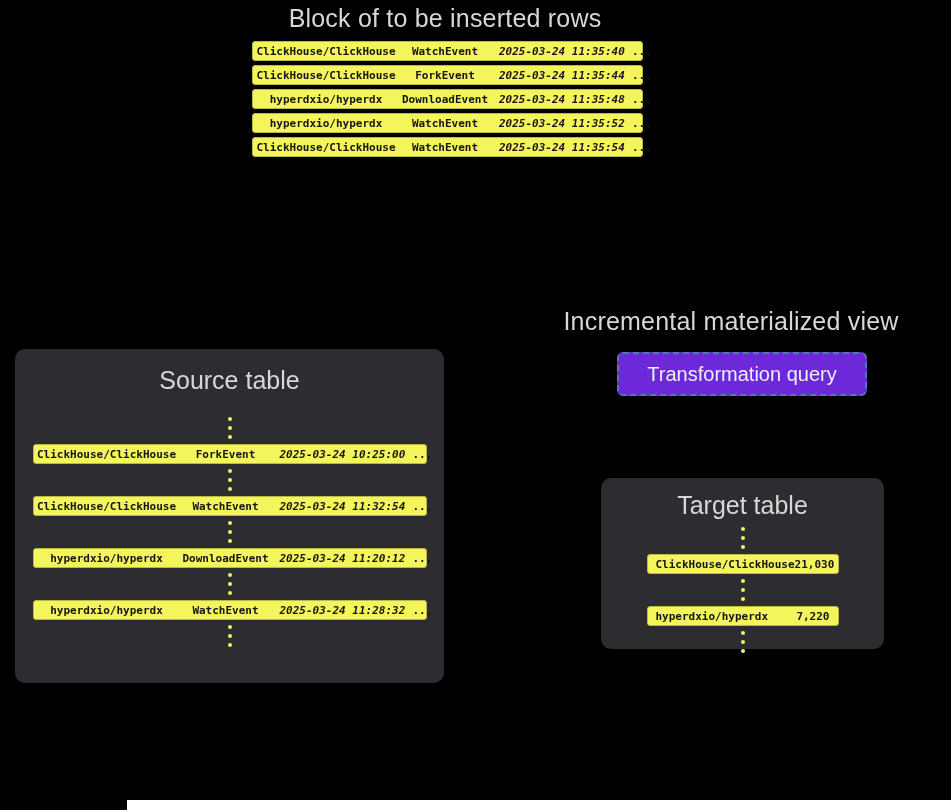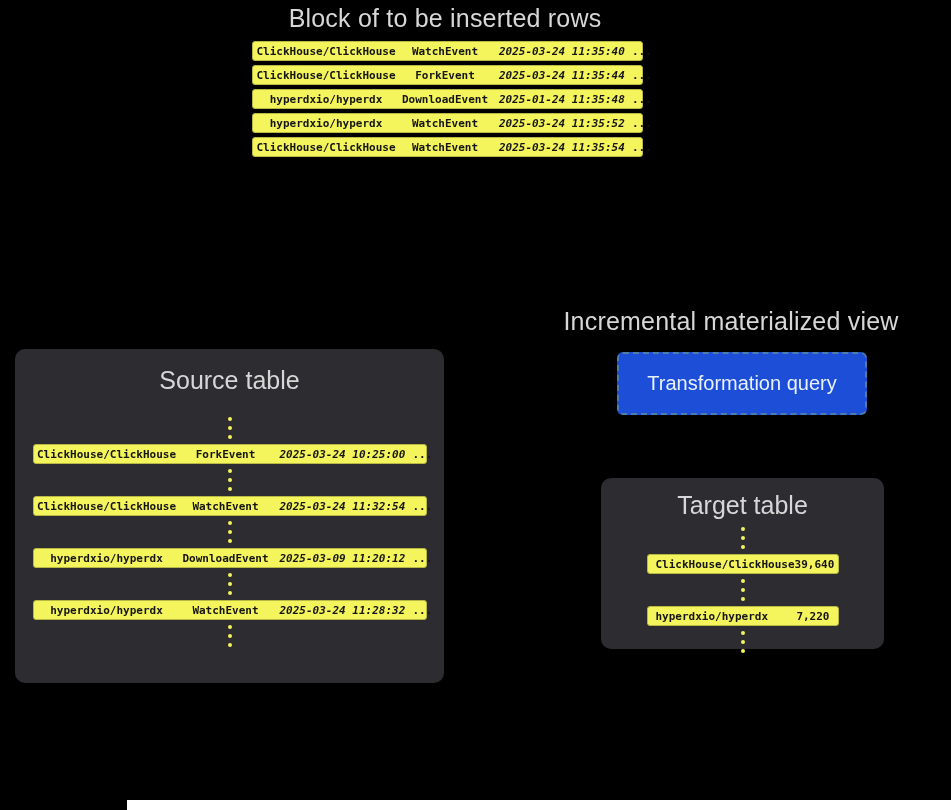--- a/index.html
+++ b/index.html
@@ -40,22 +40,22 @@
   .count-row {
     display:flex; justify-content:space-between; align-items:center;
     width:192px; height:20px; padding:0 8px; flex:none;
     background:#f4f45c; border:1px solid #b8b845; border-radius:3px;
     font-family:"DejaVu Sans Mono", monospace; font-size:11px; font-weight:bold;
     color:#151515; white-space:nowrap;
   }
   .mv-title { left:495px; top:307px; width:472px; }
   .insert-title { left:230px; top:4px; width:430px; }
   .transform-box {
-    position:absolute; left:617px; top:352px; width:250px; height:63px;
-    background:#1d4ed8; border:2px dashed #4f7cab; border-radius:6px;
+    position:absolute; left:617px; top:352px; width:250px; height:44px;
+    background:#6d28d9; border:2px dashed #4f7cab; border-radius:6px;
     display:flex; align-items:center; justify-content:center;
     color:#e9f1ff; font-size:20px; font-weight:400;
   }
   .bottom-strip {
     position:absolute; left:127px; right:0; bottom:0; height:10px; background:#ffffff;
   }
 </style>
 </head>
 <body>
 
@@ -72,21 +72,21 @@
     </div>
     <div class="event-row">
       <span class="repo">ClickHouse/ClickHouse</span>
       <span class="event">ForkEvent</span>
       <span class="ts">2025-03-24 11:35:44</span>
       <span class="more">...</span>
     </div>
     <div class="event-row">
       <span class="repo">hyperdxio/hyperdx</span>
       <span class="event">DownloadEvent</span>
-      <span class="ts">2025-01-24 11:35:48</span>
+      <span class="ts">2025-03-24 11:35:48</span>
       <span class="more">...</span>
     </div>
     <div class="event-row">
       <span class="repo">hyperdxio/hyperdx</span>
       <span class="event">WatchEvent</span>
       <span class="ts">2025-03-24 11:35:52</span>
       <span class="more">...</span>
     </div>
     <div class="event-row">
       <span class="repo">ClickHouse/ClickHouse</span>
@@ -133,21 +133,21 @@
 
     <div class="vdots">
         <i></i>
         <i></i>
         <i></i>
       </div>
 
     <div class="event-row">
       <span class="repo">hyperdxio/hyperdx</span>
       <span class="event">DownloadEvent</span>
-      <span class="ts">2025-03-09 11:20:12</span>
+      <span class="ts">2025-03-24 11:20:12</span>
       <span class="more">...</span>
     </div>
 
     <div class="vdots">
         <i></i>
         <i></i>
         <i></i>
       </div>
 
     <div class="event-row">
@@ -168,21 +168,21 @@
     <div class="panel-title">Target table</div>
 
     <div class="vdots">
         <i></i>
         <i></i>
         <i></i>
       </div>
 
     <div class="count-row">
       <span>ClickHouse/ClickHouse</span>
-      <span>39,640</span>
+      <span>21,030</span>
     </div>
 
     <div class="vdots">
         <i></i>
         <i></i>
         <i></i>
       </div>
 
     <div class="count-row">
       <span>hyperdxio/hyperdx</span>

